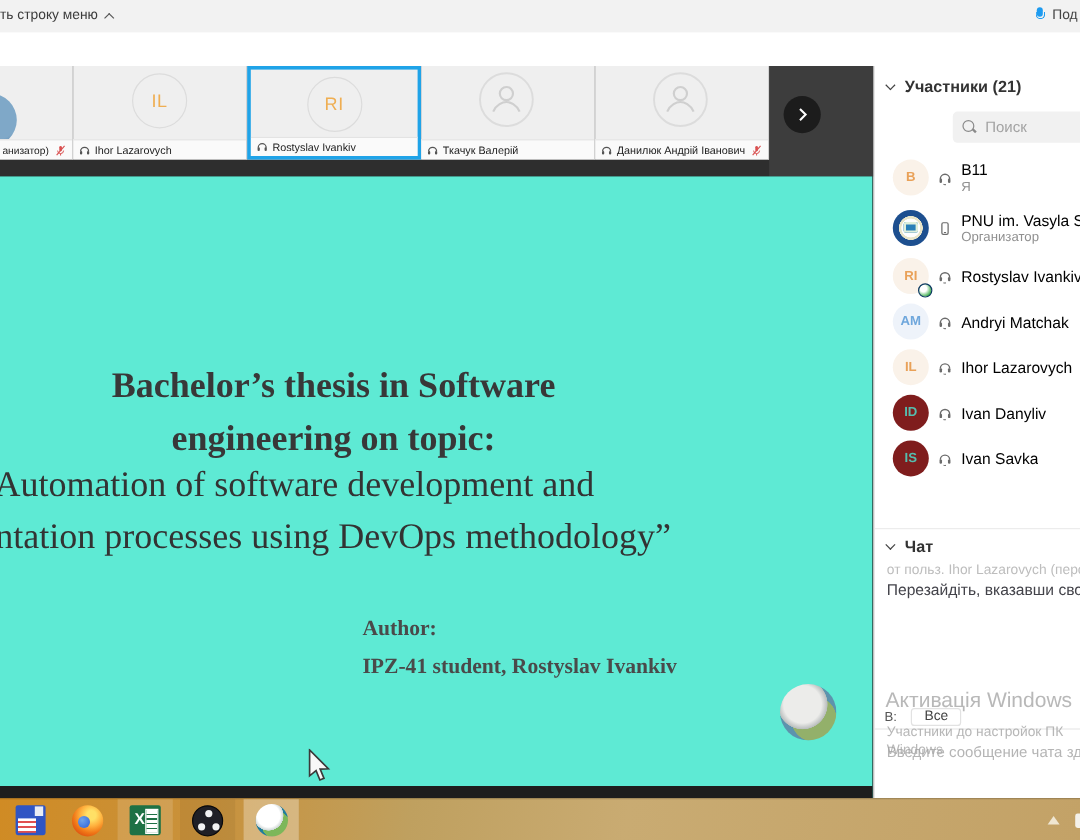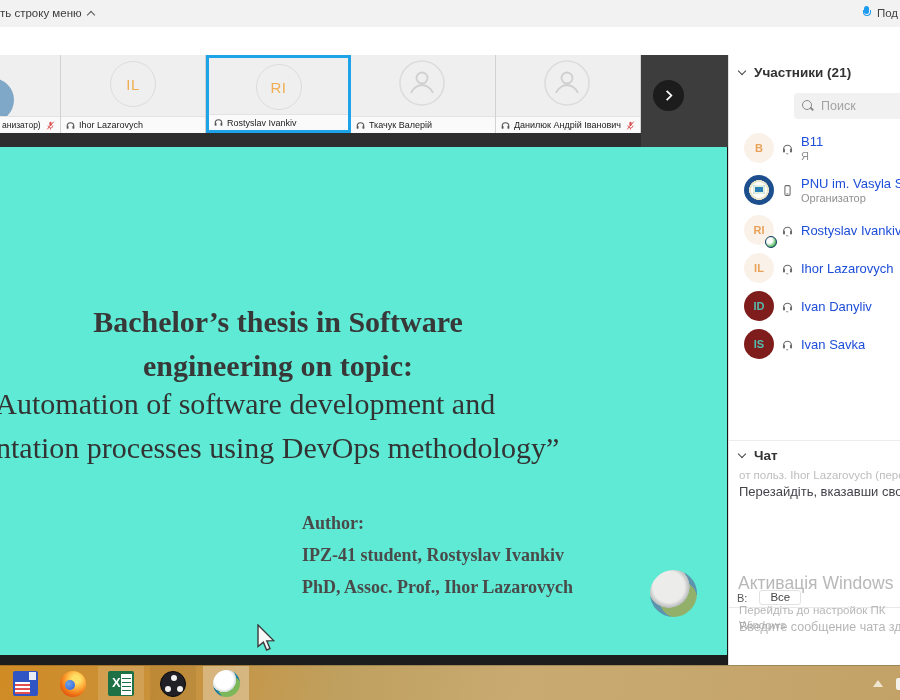--- a/index.html
+++ b/index.html
@@ -96,21 +96,21 @@
   .pnu-logo::after{ content:""; position:absolute; left:9px; top:10px; width:12px; height:9px; border-radius:2px;
      background:#2a7fb8; box-shadow: inset 0 0 0 2px #dfefdb; } .p-row.pnu .avatar{ background:transparent; }
   .p-row.pnu .pnu-logo{ display:block; }
   .share-badge{ display:none; position:absolute; right:-3px; bottom:-3px; width:12px; height:12px; border-radius:50%;
      background: radial-gradient(circle at 35% 35%, #ffffff 0 30%, #3fae4e 75%, #1d6f2a 100%); border:1.5px solid #103c63;}
   .p-row.badge .share-badge{ display:block; }
   .dev{ margin-left:7px; display:flex; flex:0 0 auto; }
   .dev.phone{ display:none; }
   .p-row.pnu .dev.phone{ display:flex; }
   .p-text{ margin-left:7px; display:flex; flex-direction:column; overflow:hidden; }
-  .p-name{ font-size:13px; color:#1d4ed8; white-space:nowrap; }
+  .p-name{ font-size:13px; color:#000000; white-space:nowrap; }
   .p-sub{ font-size:11px; color:#909090; margin-top:1px; }
   .p-sub:empty{ display:none; }
   .sb-divider{ position:absolute; left:0; top:385px; width:172px; border-top:1px solid #ececec; }
   .chat-header{ position:absolute; left:10px; top:393px; display:flex; align-items:center; gap:9px;
                 font-size:13.5px; font-weight:bold; color:#333; }
   .chat-meta{ position:absolute; left:10px; top:414px; width:162px; font-size:11.5px; color:#bdbdbd; white-space:nowrap; overflow:hidden;}
   .chat-msg{ position:absolute; left:10px; top:429px; width:162px; font-size:13px; color:#43434a; white-space:nowrap; overflow:hidden;}
   .wm1{ position:absolute; left:9px; top:518px; font-size:17.5px; font-weight:300; color:rgba(160,160,160,.75); white-space:nowrap;}
   .wm2{ position:absolute; left:10px; top:549px; width:162px; font-size:11.5px; font-weight:300; color:rgba(165,165,165,.8); white-space:nowrap; overflow:hidden;}
   .wm3{ position:absolute; left:10px; top:564px; font-size:11.5px; font-weight:400; color:rgba(165,165,165,.8);}
@@ -299,21 +299,20 @@
           </div>
         <div class="slide-title">
           <div>Bachelor’s thesis in Software</div>
           <div>engineering on topic:</div>
         </div>
         <div class="topic-l1">“Automation of software development and</div>
         <div class="topic-l2">ntation processes using DevOps methodology”</div>
         <div class="author-block">
           <div>Author:</div>
           <div>IPZ-41 student, Rostyslav Ivankiv</div>
-          <div>PhD, Assoc. Prof., Ihor Lazarovych</div>
         </div>
         <div class="webex-ball"></div>
       </div>
       <div class="bottom-gap"></div>
     </div>
 
     <div class="sidebar">
       <div class="sb-header">
         <span class="chev-down"></span>
         <span>Участники (21)</span>
@@ -375,94 +374,113 @@
                 <rect x="13.8" y="10.5" width="3.2" height="5.5" rx="1.5" fill="#6b6b6b"></rect>
                 <path d="M8 17.8c1.2.6 2.4.5 3.2.2" fill="none" stroke="#6b6b6b" stroke-width="1.3"></path>
               </svg>
             </span>
 
             <span class="p-text">
               <span class="p-name">Rostyslav Ivankiv</span>
 
             </span>
           </div>
-          <div class="p-row c-orange">
-            <span class="avatar">
-              <span class="init">IL</span>
+          <div class="p-row c-blue">
+            <span class="avatar">
+              <span class="init">AM</span>
 
             </span>
             <span class="dev headset">
               <svg viewBox="0 0 20 20" width="13" height="13">
                 <path d="M4 11a6 6 0 0 1 12 0" fill="none" stroke="#6b6b6b" stroke-width="1.8"></path>
                 <rect x="3" y="10.5" width="3.2" height="5.5" rx="1.5" fill="#6b6b6b"></rect>
                 <rect x="13.8" y="10.5" width="3.2" height="5.5" rx="1.5" fill="#6b6b6b"></rect>
                 <path d="M8 17.8c1.2.6 2.4.5 3.2.2" fill="none" stroke="#6b6b6b" stroke-width="1.3"></path>
               </svg>
             </span>
 
             <span class="p-text">
-              <span class="p-name">Ihor Lazarovych</span>
-
-            </span>
-          </div>
-          <div class="p-row c-teal">
-            <span class="avatar">
-              <span class="init">ID</span>
+              <span class="p-name">Andryi Matchak</span>
+
+            </span>
+          </div>
+          <div class="p-row c-orange">
+            <span class="avatar">
+              <span class="init">IL</span>
 
             </span>
             <span class="dev headset">
               <svg viewBox="0 0 20 20" width="13" height="13">
                 <path d="M4 11a6 6 0 0 1 12 0" fill="none" stroke="#6b6b6b" stroke-width="1.8"></path>
                 <rect x="3" y="10.5" width="3.2" height="5.5" rx="1.5" fill="#6b6b6b"></rect>
                 <rect x="13.8" y="10.5" width="3.2" height="5.5" rx="1.5" fill="#6b6b6b"></rect>
                 <path d="M8 17.8c1.2.6 2.4.5 3.2.2" fill="none" stroke="#6b6b6b" stroke-width="1.3"></path>
               </svg>
             </span>
 
             <span class="p-text">
-              <span class="p-name">Ivan Danyliv</span>
+              <span class="p-name">Ihor Lazarovych</span>
 
             </span>
           </div>
           <div class="p-row c-teal">
             <span class="avatar">
-              <span class="init">IS</span>
+              <span class="init">ID</span>
 
             </span>
             <span class="dev headset">
               <svg viewBox="0 0 20 20" width="13" height="13">
                 <path d="M4 11a6 6 0 0 1 12 0" fill="none" stroke="#6b6b6b" stroke-width="1.8"></path>
                 <rect x="3" y="10.5" width="3.2" height="5.5" rx="1.5" fill="#6b6b6b"></rect>
                 <rect x="13.8" y="10.5" width="3.2" height="5.5" rx="1.5" fill="#6b6b6b"></rect>
                 <path d="M8 17.8c1.2.6 2.4.5 3.2.2" fill="none" stroke="#6b6b6b" stroke-width="1.3"></path>
               </svg>
             </span>
 
             <span class="p-text">
+              <span class="p-name">Ivan Danyliv</span>
+
+            </span>
+          </div>
+          <div class="p-row c-teal">
+            <span class="avatar">
+              <span class="init">IS</span>
+
+            </span>
+            <span class="dev headset">
+              <svg viewBox="0 0 20 20" width="13" height="13">
+                <path d="M4 11a6 6 0 0 1 12 0" fill="none" stroke="#6b6b6b" stroke-width="1.8"></path>
+                <rect x="3" y="10.5" width="3.2" height="5.5" rx="1.5" fill="#6b6b6b"></rect>
+                <rect x="13.8" y="10.5" width="3.2" height="5.5" rx="1.5" fill="#6b6b6b"></rect>
+                <path d="M8 17.8c1.2.6 2.4.5 3.2.2" fill="none" stroke="#6b6b6b" stroke-width="1.3"></path>
+              </svg>
+            </span>
+
+            <span class="p-text">
               <span class="p-name">Ivan Savka</span>
 
             </span>
           </div>
         </div>
 
       <div class="sb-divider"></div>
       <div class="chat-header">
         <span class="chev-down"></span>
         <span>Чат</span>
       </div>
       <div class="chat-meta">от польз. Ihor Lazarovych (персональное)</div>
       <div class="chat-msg">Перезайдіть, вказавши своє ім'я</div>
 
       <div class="wm1">Активація Windows</div>
       <div class="recip-row">
         <span class="recip-label">В:</span>
         <span class="recip-value">Все</span>
       </div>
       <div class="chat-input-line"></div>
-      <div class="wm2">Перейдіть до настройок ПК</div>
+      <div class="wm2">Участники до настройок ПК</div>
       <div class="chat-input-ph">Введите сообщение чата здесь</div>
       <div class="wm3">Windows</div>
     </div>
   </div>
 
   <div class="taskbar">
     <div class="tb-cell cell-floppy">
         <span class="floppy"></span>
       </div>
     <div class="tb-cell cell-ff">

